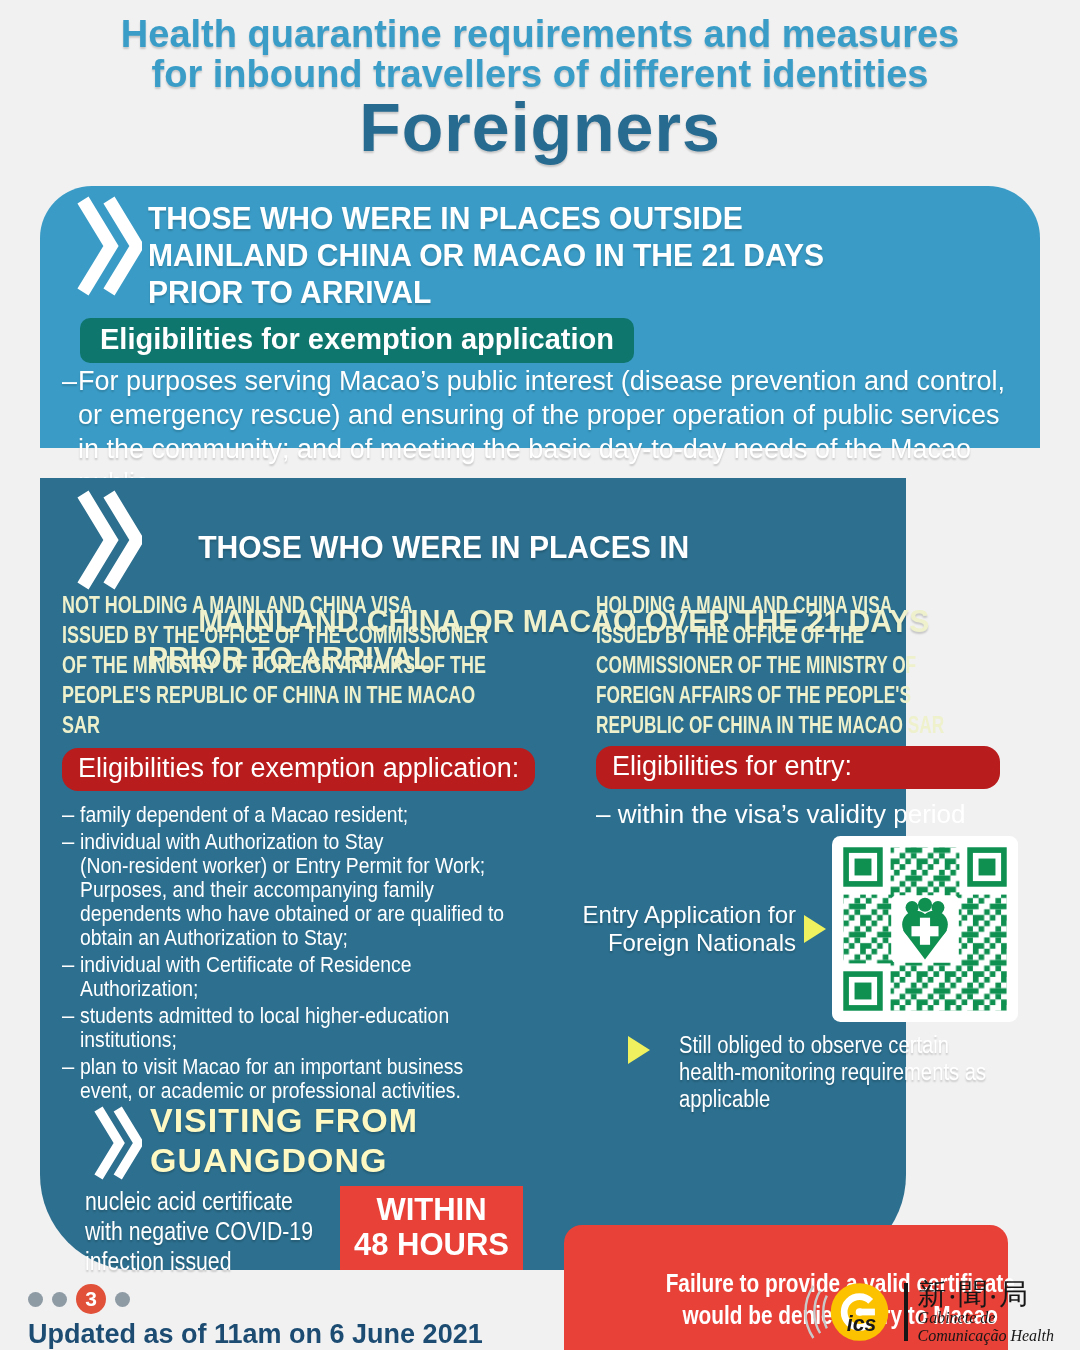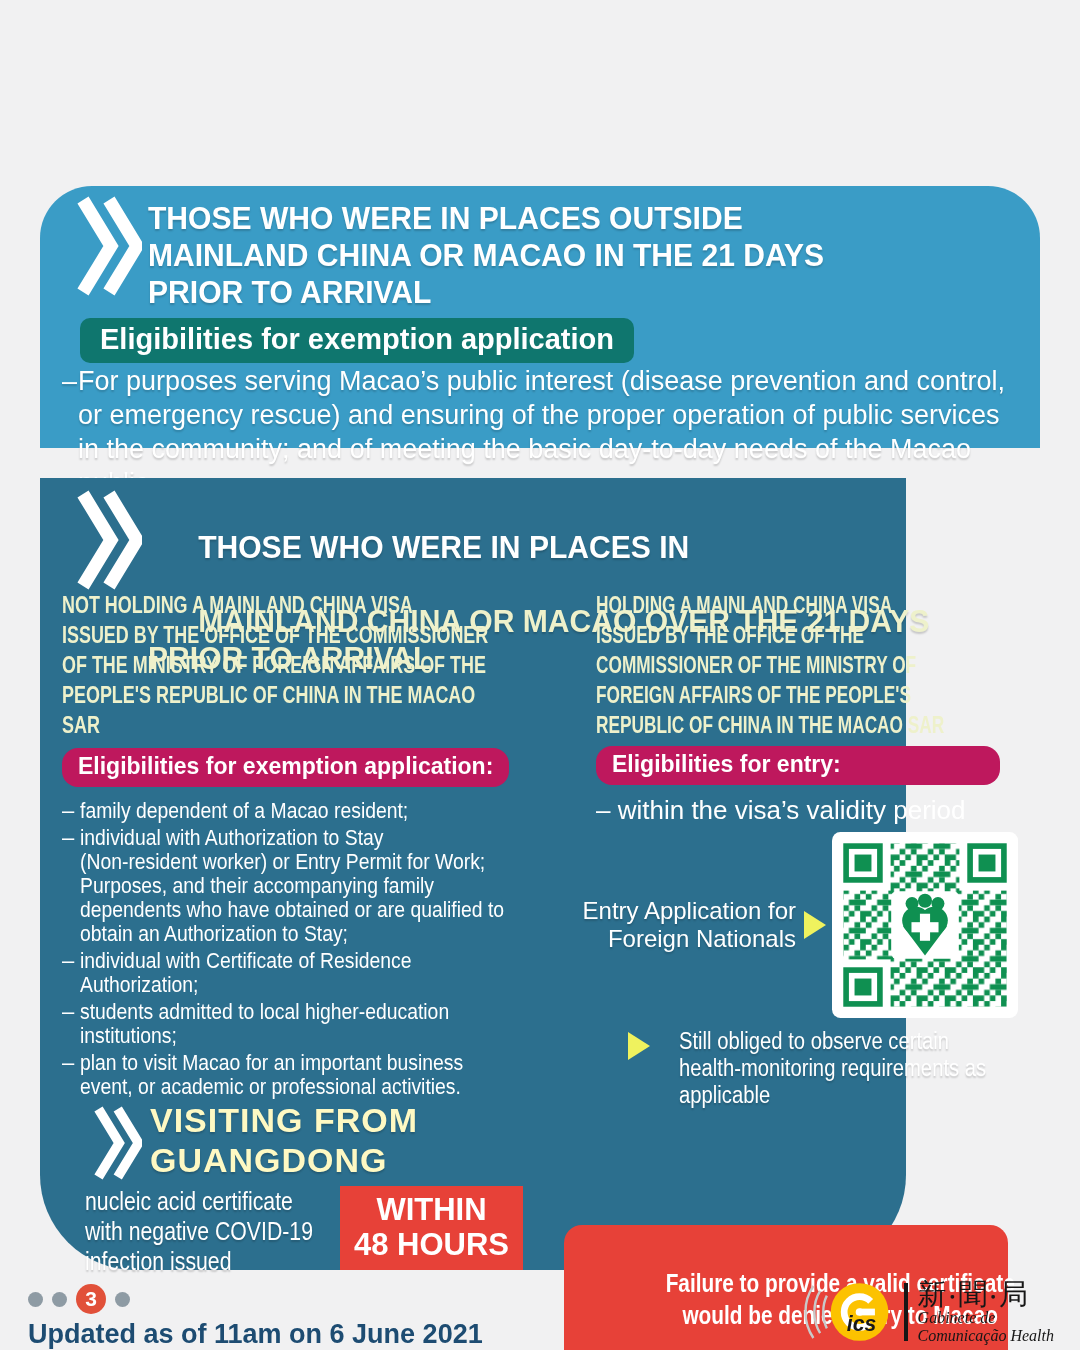--- a/index.html
+++ b/index.html
@@ -32,22 +32,22 @@
   .para .dash{flex:0 0 16px;}
 
   .cols{position:absolute;left:22px;top:112px;width:956px;display:flex;}
   .colL{width:520px;flex:0 0 520px;}
   .colR{margin-left:14px;width:422px;flex:0 0 422px;}
 
   .cream-title{color:#eef1cb;font-weight:bold;font-size:23px;line-height:30px;
       white-space:pre;transform:scaleX(.78);transform-origin:left top;}
   .colR .cream-title{transform:scaleX(.75);}
 
-  .badge-light{display:inline-block;background:#be185d;color:#fff;border-radius:16px;
-      padding:5px 16px 7px;font-size:23px;font-weight:bold;margin-top:8px;}
+  .badge-light{display:inline-block;background:#b91c1c;color:#fff;border-radius:16px;
+      padding:5px 16px 7px;font-size:27px;font-weight:normal;margin-top:8px;}
   .colR .badge-light{display:block;width:372px;margin-top:6px;}
 
   .list{margin:12px 0 0 0;padding:0;list-style:none;color:#fff;}
   .list li{display:flex;margin-bottom:3px;font-size:22px;line-height:24px;}
   .list .dash{flex:0 0 18px;}
   .list .txt{white-space:pre;transform:scaleX(.88);transform-origin:left top;}
 
   .validity{color:#fff;font-size:26px;margin-top:10px;}
   .qr-row{display:flex;align-items:center;justify-content:flex-end;margin-top:6px;}
   .qr-label{color:#fff;font-size:24px;line-height:28px;text-align:right;white-space:pre;}
@@ -87,20 +87,23 @@
   .logo-cn{font-family:"Liberation Serif",serif;color:#161616;font-size:29px;
       letter-spacing:2px;line-height:30px;}
   .logo-pt{font-family:"Liberation Serif",serif;font-style:italic;color:#161616;
       font-size:16px;line-height:18px;white-space:pre;}
 </style>
 </head>
 <body>
 
 <div class="page">
 
+  <div class="title shadow">Health quarantine requirements and measures
+for inbound travellers of different identities</div>
+  <div class="subtitle shadow">Foreigners</div>
 
   <div class="panel1">
     <svg class="chev" style="left:34px;top:10px;" width="68" height="100" viewBox="0 0 66 100">
       <path d="M8 4 L36 50 L8 96" fill="none" stroke="#fff" stroke-width="13"></path>
       <path d="M34 4 L62 50 L34 96" fill="none" stroke="#fff" stroke-width="13"></path>
     </svg>
     <div class="h2 shadow">THOSE WHO WERE IN PLACES OUTSIDE
 MAINLAND CHINA OR MACAO IN THE 21 DAYS
 PRIOR TO ARRIVAL</div>
     <div class="badge-dark">Eligibilities for exemption application</div>

